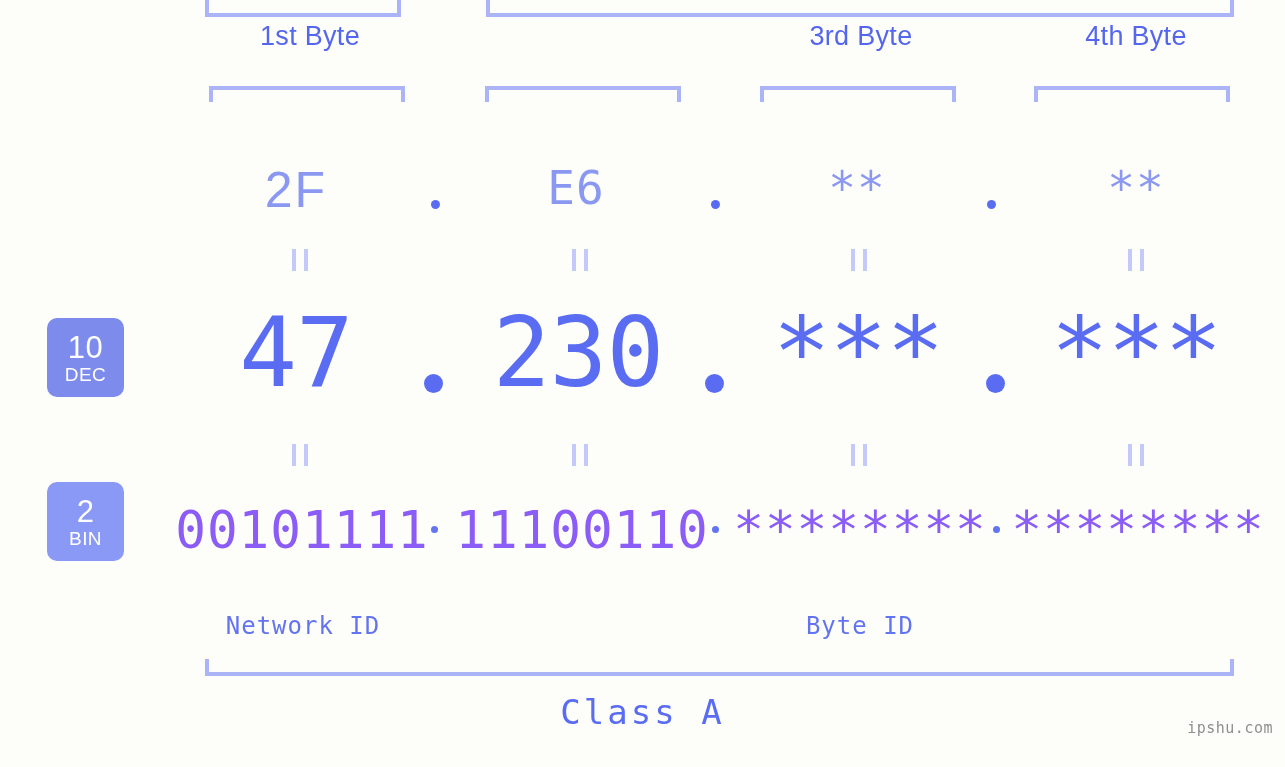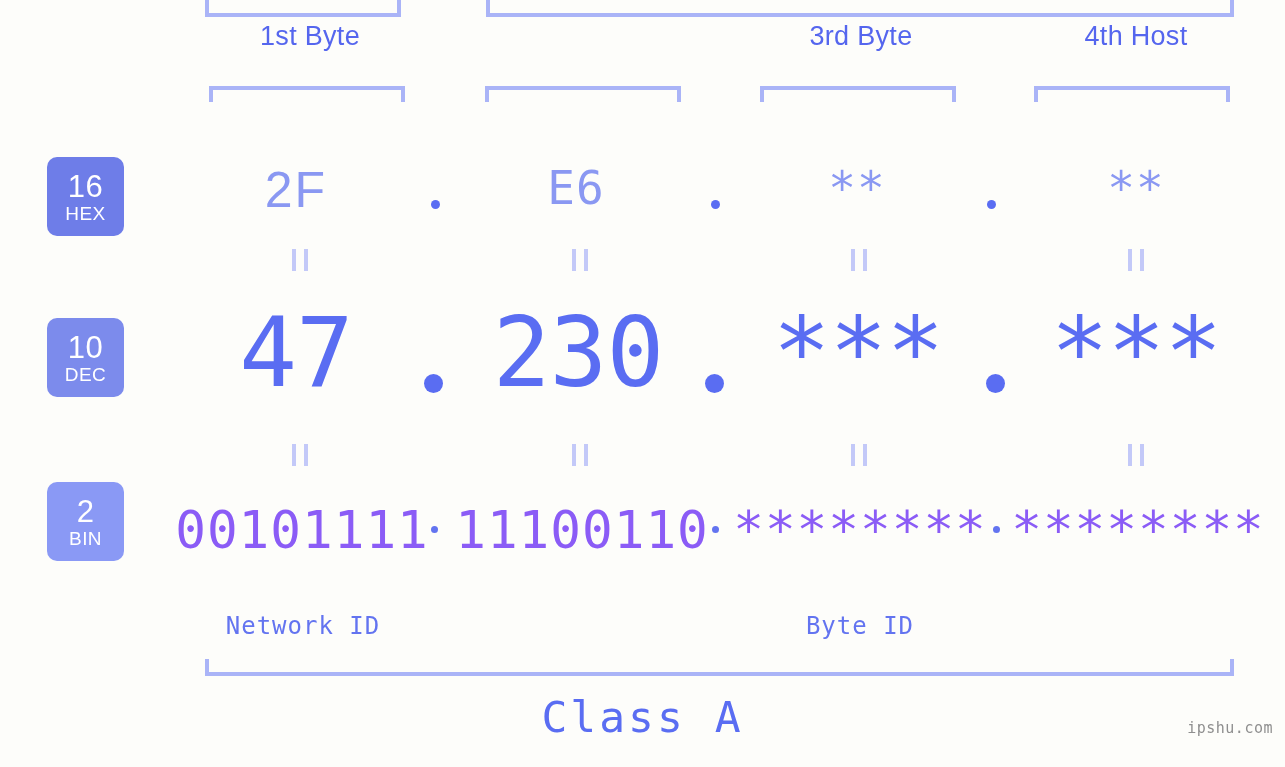--- a/index.html
+++ b/index.html
@@ -160,21 +160,21 @@
     white-space: nowrap;
   }
 
   .class-label {
     position: absolute;
     top: 692px;
     left: 0;
     width: 1285px;
     text-align: center;
     font-family: "DejaVu Sans Mono", monospace;
-    font-size: 43px;
+    font-size: 34px;
     color: #5a6df2;
     letter-spacing: 3px;
   }
 
   .watermark {
     position: absolute;
     right: 12px;
     bottom: 30px;
     font-family: "DejaVu Sans Mono", monospace;
     font-size: 15px;
@@ -182,31 +182,27 @@
     letter-spacing: 0.5px;
   }
 </style>
 </head>
 <body>
 
 <div id="stage">
 
   <div class="byte-label" style="left:200px;">1st Byte</div>
   <div class="byte-label" style="left:751px;">3rd Byte</div>
-  <div class="byte-label" style="left:1026px;">4th Host</div>
+  <div class="byte-label" style="left:1026px;">4th Byte</div>
 
   <div class="top-bracket" style="left:209px; width:196px;"></div>
   <div class="top-bracket" style="left:485px; width:196px;"></div>
   <div class="top-bracket" style="left:760px; width:196px;"></div>
   <div class="top-bracket" style="left:1034px; width:196px;"></div>
 
-  <div class="badge" id="badge-hex">
-    <span class="num">16</span>
-    <span class="nm">HEX</span>
-  </div>
   <div class="badge" id="badge-dec">
     <span class="num">10</span>
     <span class="nm">DEC</span>
   </div>
   <div class="badge" id="badge-bin">
     <span class="num">2</span>
     <span class="nm">BIN</span>
   </div>
 
   <div class="hex-row">

